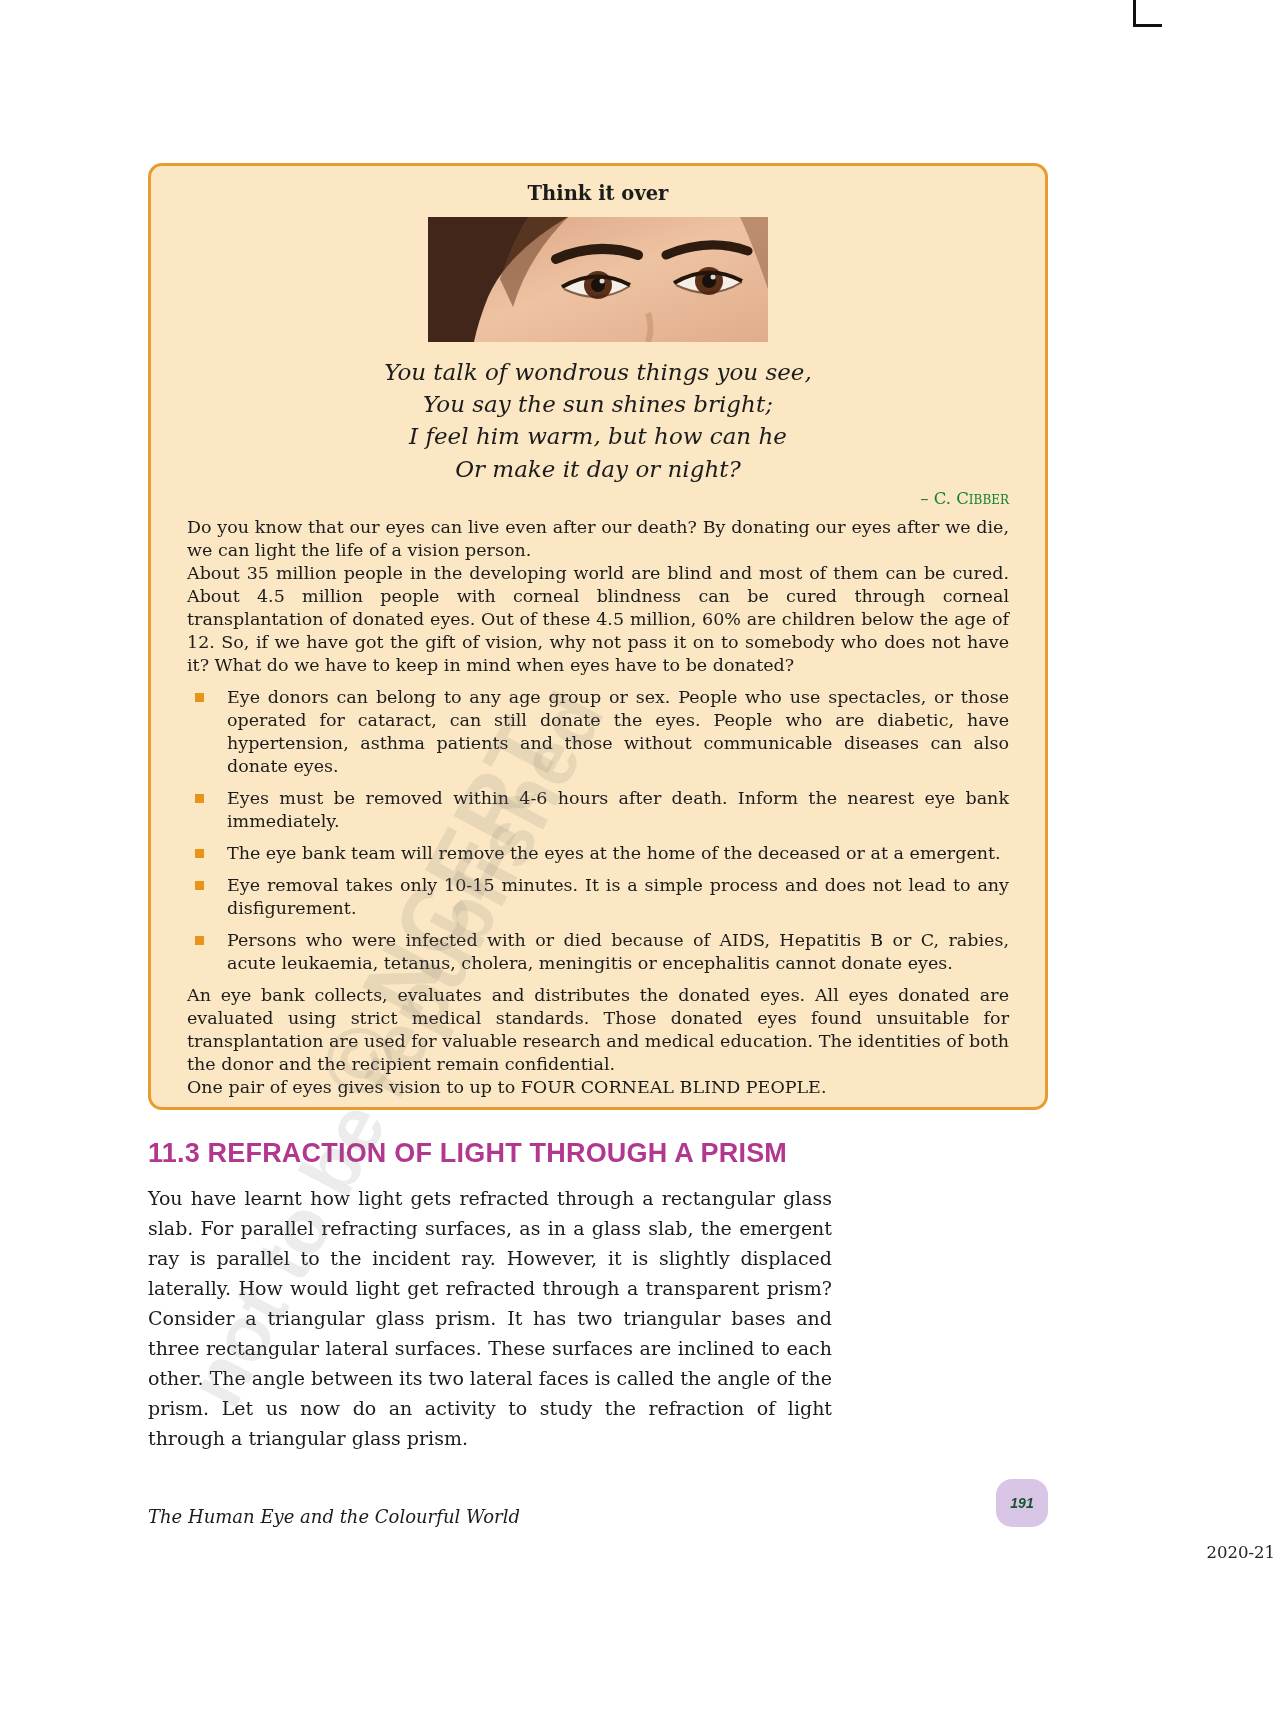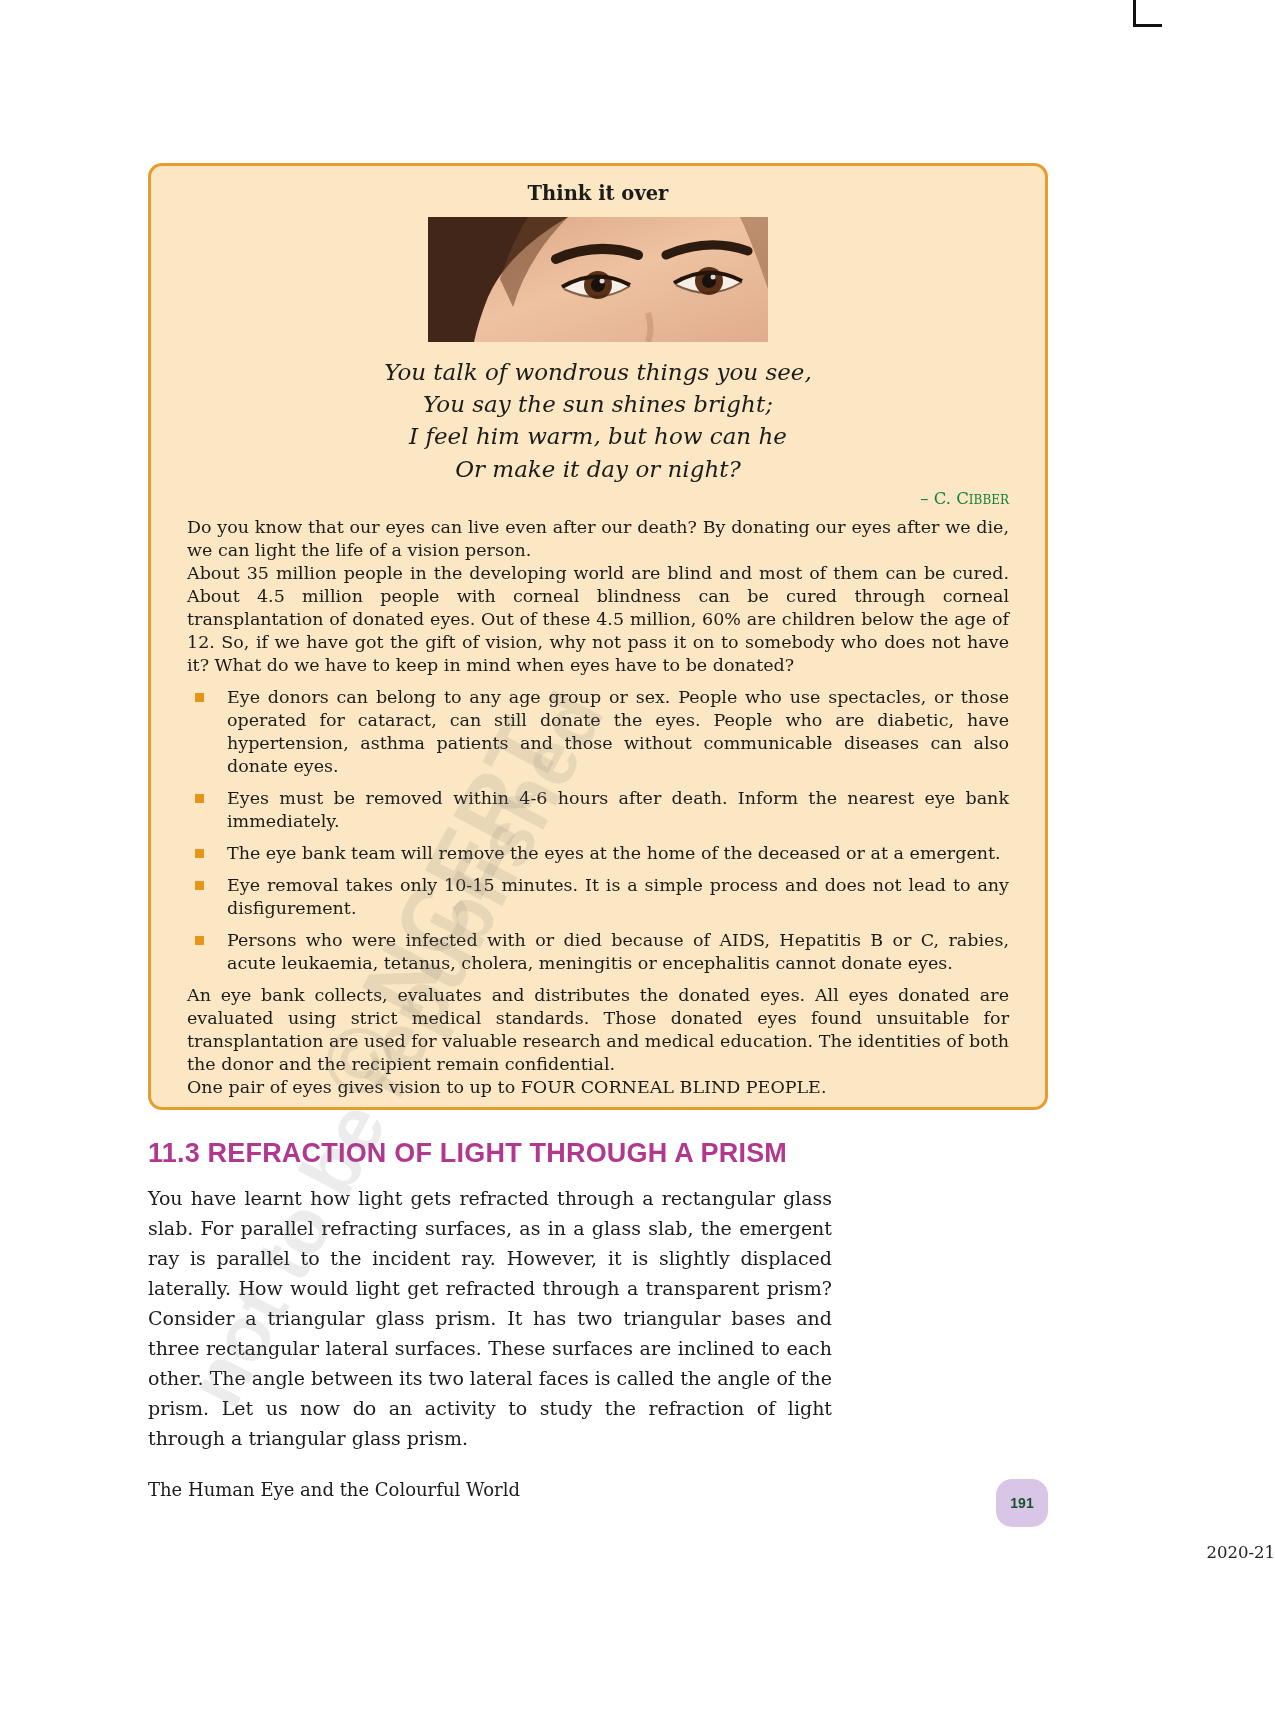--- a/index.html
+++ b/index.html
@@ -42,21 +42,21 @@
     font-family:"Liberation Sans", sans-serif; font-weight:bold;
     font-size:27px; letter-spacing:0.2px;
     color:var(--heading,#B2388F);
   }
   .section-body {
     margin-top:14px; width:684px;
     font-size:19px; line-height:30px; text-align:justify;
   }
   .footer-row {
     margin-top:26px; width:900px;
-    display:flex; justify-content:space-between; align-items:flex-start;
+    display:flex; justify-content:space-between; align-items:flex-end;font-style:italic;
   }
   .footer-chapter { font-size:18px; }
   .page-badge {
     width:52px; height:48px; border-radius:16px;
     background:var(--badge-bg,#D9C6E6);
     display:flex; align-items:center; justify-content:center;
     font-family:"Liberation Sans", sans-serif; font-weight:bold;
     font-size:14px; color:#14532d;
   }
   .year-mark {

